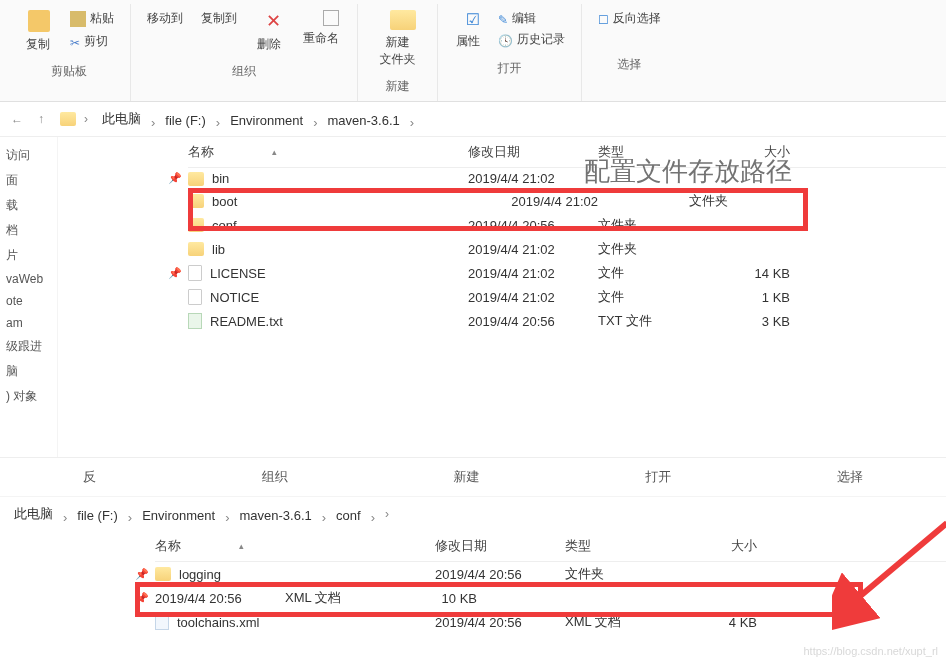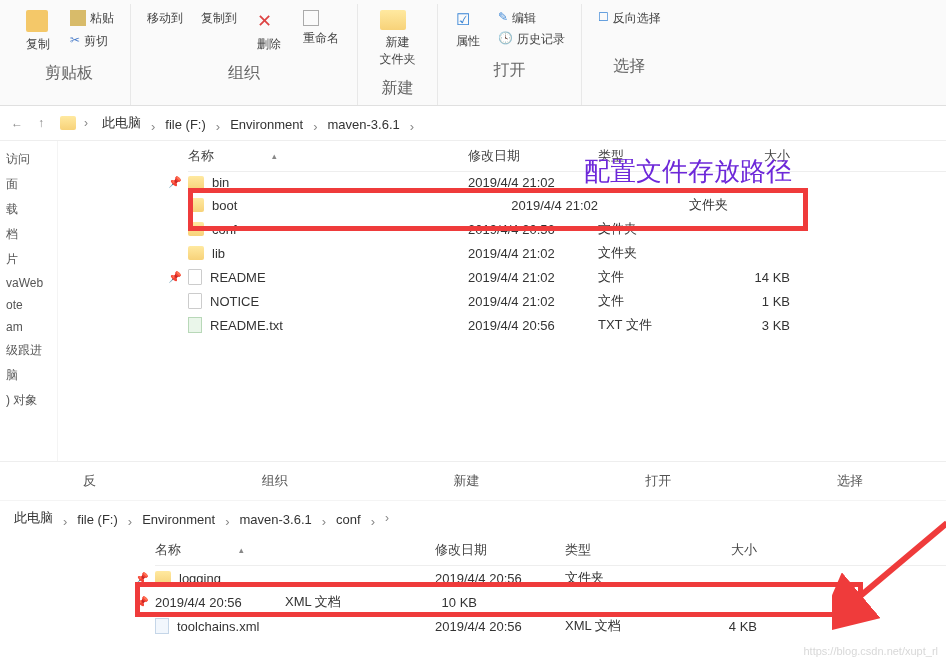--- a/index.html
+++ b/index.html
@@ -1,23 +1,23 @@
 <!DOCTYPE html>
 <html><head>
   <meta charset="utf-8">
   <style>
     * { box-sizing: border-box; margin: 0; padding: 0; font-family: "Microsoft YaHei", sans-serif; }
     body { width: 946px; height: 661px; background: #fff; font-size: 12px; color: #333; overflow: hidden; position: relative; }
     
     .ribbon { display: flex; border-bottom: 1px solid #e0e0e0; padding: 4px 8px 0; background: #fafafa; }
     .ribbon-group { display: flex; flex-direction: column; align-items: center; padding: 0 12px 6px; border-right: 1px solid #e8e8e8; min-width: 80px; }
     .ribbon-group-items { display: flex; flex-wrap: wrap; gap: 4px 10px; padding: 4px 0 8px; min-height: 52px; align-items: flex-start; }
-    .ribbon-item { display: flex; align-items: flex-start; gap: 4px; font-size: 12px; color: #444; padding: 2px 4px; cursor: pointer; }
+    .ribbon-item { display: flex; align-items: flex-end; gap: 4px; font-size: 12px; color: #444; padding: 2px 4px; cursor: pointer; }
     .ribbon-item.big { flex-direction: column; font-size: 12px; padding: 2px 6px; }
-    .ribbon-group-label { font-size: 16px; color: #666; }
+    .ribbon-group-label { font-size: 12px; color: #666; }
     .ribbon .icon { width: 16px; height: 16px; display: inline-block; }
     .ribbon .icon-big { width: 22px; height: 22px; }
     
     .nav-bar { display: flex; align-items: center; padding: 6px 8px; gap: 6px; border-bottom: 1px solid #eee; }
     .nav-arrow { width: 18px; height: 18px; display: flex; align-items: center; justify-content: center; color: #888; cursor: pointer; }
     .breadcrumb { display: flex; align-items: flex-end; font-size: 13px; gap: 2px; }
     .breadcrumb-item { padding: 2px 6px; cursor: pointer; }
     .breadcrumb-sep { color: #888; padding: 0 2px; }
     
     .main { display: flex; height: 320px; }
@@ -30,21 +30,21 @@
     .col-date { width: 130px; }
     .col-type { width: 130px; }
     .col-size { width: 70px; text-align: right; padding-right: 8px; }
     .file-row { padding: 3px 0; }
     .file-row .pin { position: absolute; left: -20px; color: #999; font-size: 11px; }
     .folder-icon { width: 16px; height: 14px; background: linear-gradient(#ffe9a0,#f7d279); border-radius: 2px; display: inline-block; }
     .file-icon { width: 14px; height: 16px; border: 1px solid #ccc; border-radius: 1px; display: inline-block; background: #fff; }
     .txt-icon { width: 14px; height: 16px; border: 1px solid #b8d8b8; background: #eaf6ea; display: inline-block; }
     .xml-icon { width: 14px; height: 16px; border: 1px solid #c5d6e8; background: #f2f7fd; display: inline-block; }
     
-    .annotation { position: absolute; color: #6d28d9; font-size: 26px; font-family: SimSun, serif; pointer-events: none; }
+    .annotation { position: absolute; color: #737373; font-size: 26px; font-family: SimSun, serif; pointer-events: none; }
     .redbox { position: absolute; border: 5px solid #ef3b3b; pointer-events: none; }
     
     .lower-ribbon { display: flex; justify-content: space-around; padding: 10px 0; border-top: 1px solid #eee; font-size: 13px; color: #555; }
     .lower-ribbon span { cursor: pointer; }
     
     .nav-bar2 { display: flex; align-items: center; padding: 6px 8px; gap: 6px; border-top: 1px solid #f4f4f4; }
     .lower-file-panel { padding-left: 155px; position: relative; }
     
     .red-arrow { position: absolute; right: -6px; top: 518px; width: 120px; height: 120px; pointer-events: none; }
     .watermark { position: absolute; right: 8px; bottom: 4px; font-size: 11px; color: #d8d8d8; }
@@ -207,21 +207,21 @@
             <span>lib</span>
           </div>
           <div class="col-date">2019/4/4 21:02</div>
           <div class="col-type">文件夹</div>
           <div class="col-size"></div>
         </div>
         <div class="file-row" style="position: relative;">
           <span class="pin">📌</span>
           <div class="col-name">
             <span class="file-icon"></span>
-            <span>README</span>
+            <span>LICENSE</span>
           </div>
           <div class="col-date">2019/4/4 21:02</div>
           <div class="col-type">文件</div>
           <div class="col-size">14 KB</div>
         </div>
         <div class="file-row" style="position: relative;">
           <div class="col-name">
             <span class="file-icon"></span>
             <span>NOTICE</span>
           </div>

